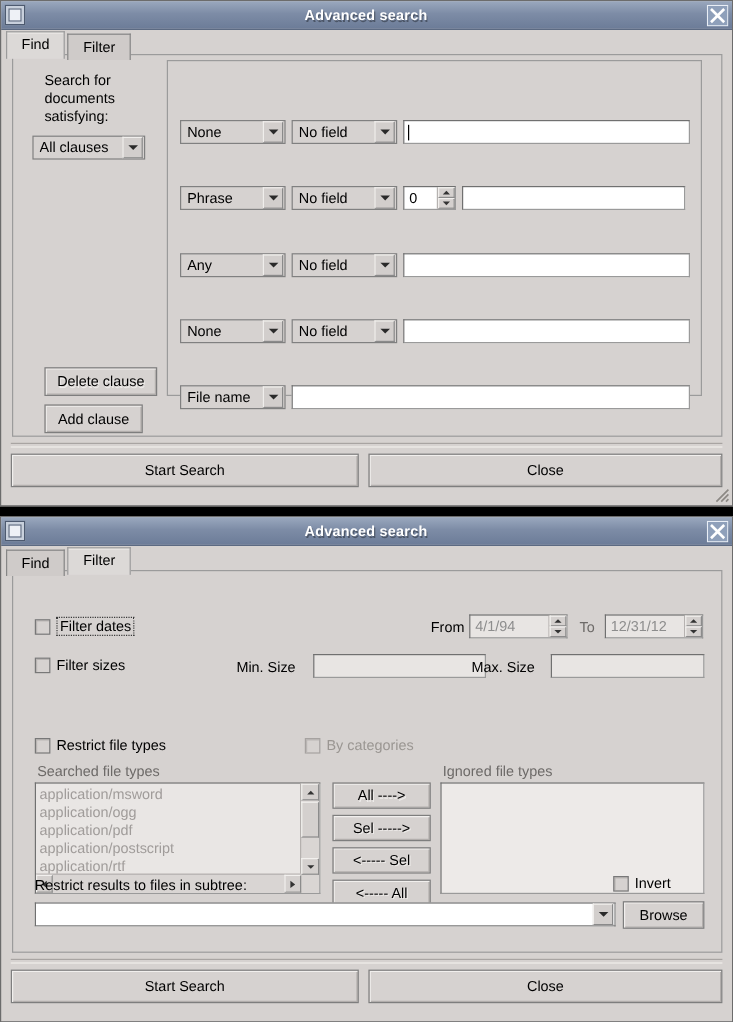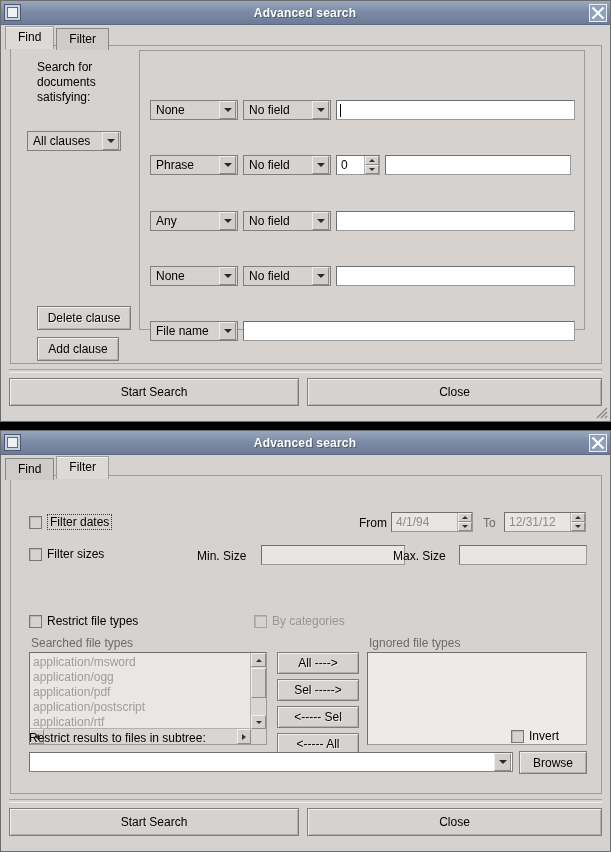--- a/index.html
+++ b/index.html
@@ -392,21 +392,21 @@
 
     <div class="tabstrip">
       <div class="tab active">Find</div>
       <div class="tab inactive">Filter</div>
     </div>
 
     <div class="panel" style="position:absolute; left:9px; top:44px; width:592px; height:319px;">
 
       <div class="left-col">
         <div class="descr">Search for documents satisfying:</div>
-        <div class="combo" style="width:94px; margin-top:26px;">
+        <div class="combo" style="width:94px; margin-top:8px;">
           <span class="label">All clauses</span>
           <span class="arrowbox">
               <span class="caret-down"></span>
             </span>
         </div>
       </div>
 
       <div class="btn disabled" style="position:absolute; left:26px; top:260px; width:94px; height:24px;">Delete clause</div>
       <div class="btn" style="position:absolute; left:26px; top:291px; width:82px; height:24px;">Add clause</div>
 

